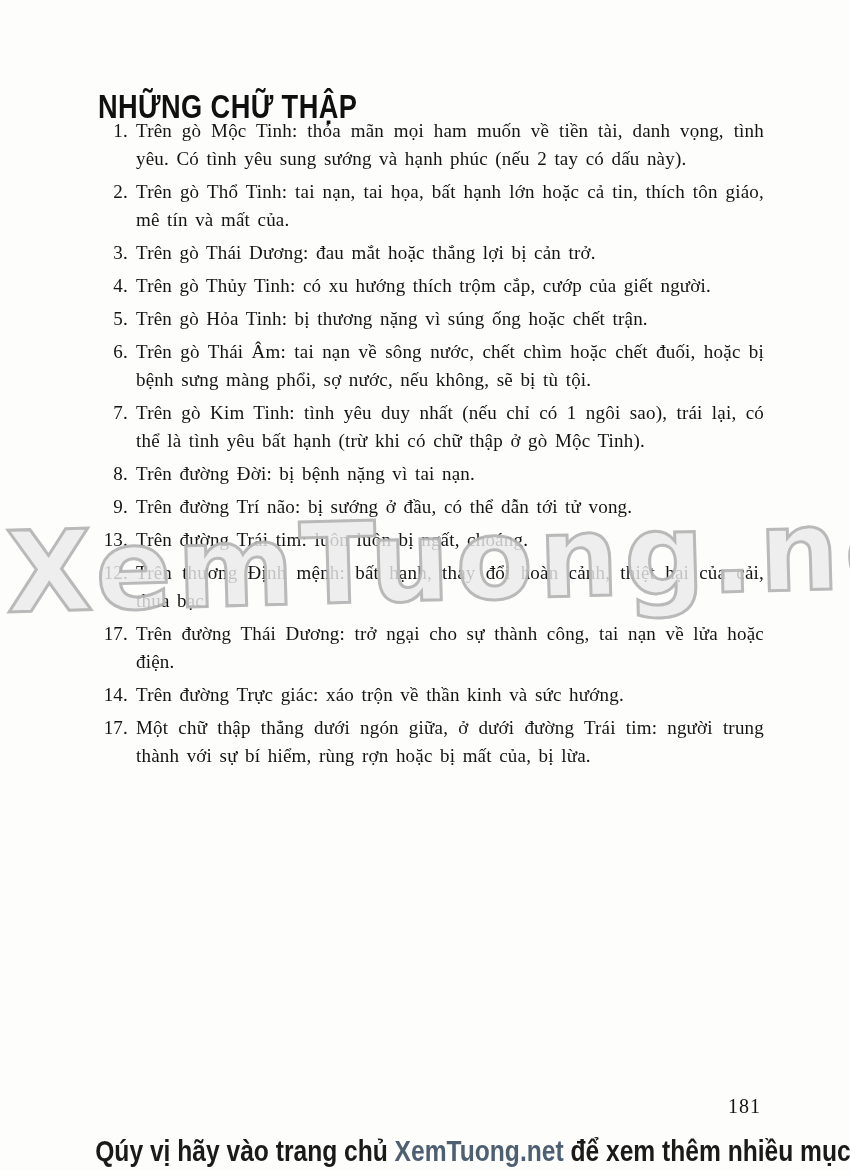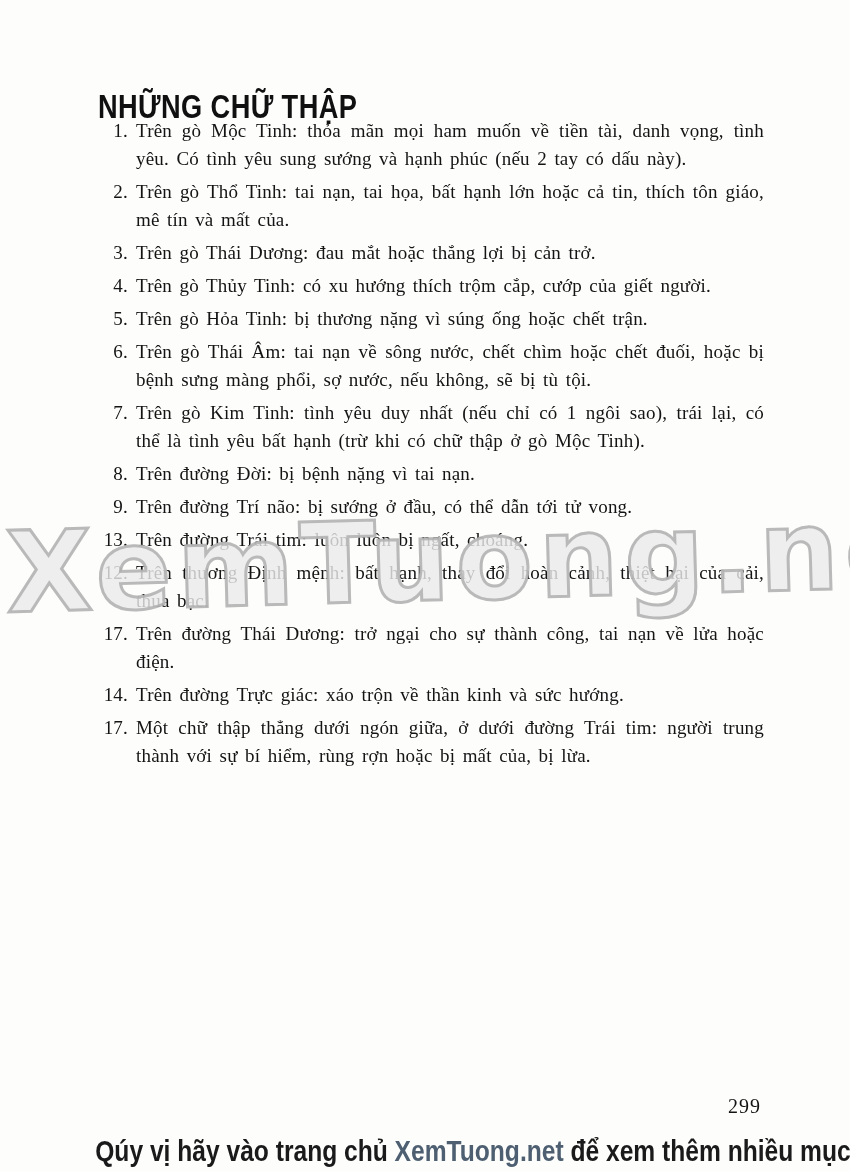--- a/index.html
+++ b/index.html
@@ -161,19 +161,19 @@
     <div class="item">
         <span class="num">14.</span>
         <div class="txt">Trên đường Trực giác: xáo trộn về thần kinh và sức hướng.</div>
       </div>
     <div class="item">
         <span class="num">17.</span>
         <div class="txt">Một chữ thập thẳng dưới ngón giữa, ở dưới đường Trái tim: người trung thành với sự bí hiểm, rùng rợn hoặc bị mất của, bị lừa.</div>
       </div>
   </div>
 
-  <div class="page-number">299</div>
+  <div class="page-number">181</div>
 
   <div class="footer">
     <span class="footer-inner"><span>Qúy vị hãy vào trang chủ </span><span class="footer-link">XemTuong.net</span><span> để xem thêm nhiều mục hay khác</span></span>
   </div>
 
 </div>
 
 </body></html>

